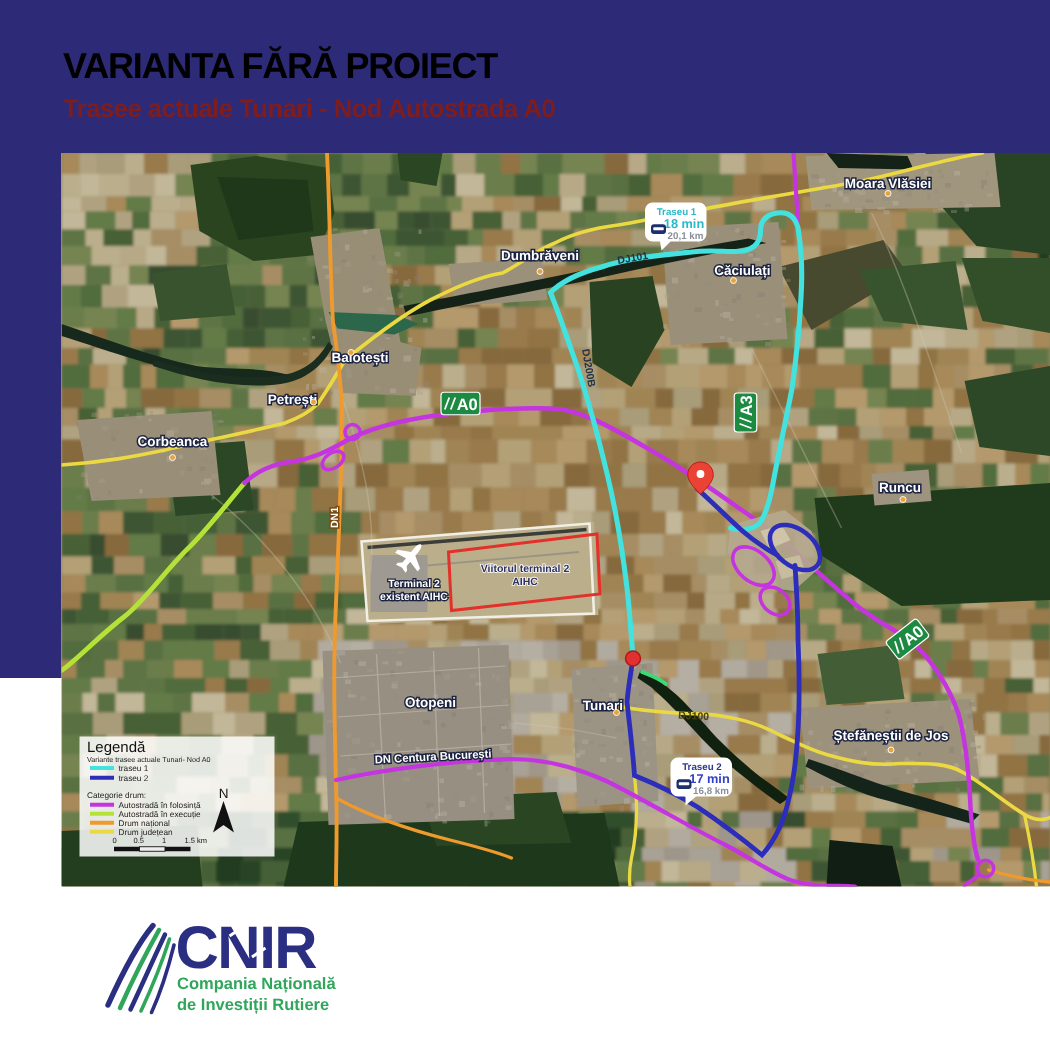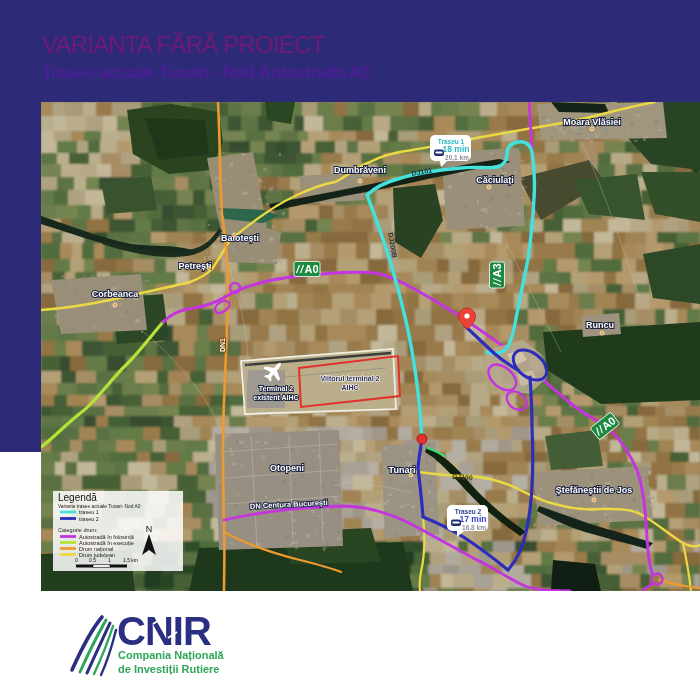--- a/index.html
+++ b/index.html
@@ -3,23 +3,23 @@
 <style>
 html,body{margin:0;padding:0;width:700px;height:700px;background:#fff;font-family:"Liberation Sans",sans-serif;overflow:hidden}
 *{box-sizing:border-box}
 </style></head>
 <body>
 
 <div style="position:absolute;left:0;top:0;width:700px;height:102px;background:#2d2b78"></div>
 
 <div style="position:absolute;left:0;top:102px;width:41px;height:350px;background:#2d2b78"></div>
 
-<div style="position:absolute;left:42px;top:31px;color:#701a75;font-size:24px;font-weight:normal;letter-spacing:-0.8px">VARIANTA FĂRĂ PROIECT</div>
-
-<div style="position:absolute;left:42px;top:63px;color:#4c1d95;font-size:17px;font-weight:bold;letter-spacing:-0.3px">Trasee actuale Tunari - Nod Autostrada A0</div>
+<div style="position:absolute;left:42px;top:31px;color:#000000;font-size:24px;font-weight:bold;letter-spacing:-0.8px">VARIANTA FĂRĂ PROIECT</div>
+
+<div style="position:absolute;left:42px;top:63px;color:#7f1d1d;font-size:17px;font-weight:bold;letter-spacing:-0.3px">Trasee actuale Tunari - Nod Autostrada A0</div>
 
 <svg width="659" height="489" viewBox="0 0 659 489" style="position:absolute;left:41px;top:102px">
 
 <rect x="0" y="0" width="659" height="489" fill="#9a8a60"></rect>
 <defs>
       <filter id="soft" x="-2%" y="-2%" width="104%" height="104%">
         <feGaussianBlur stdDeviation="1.1"></feGaussianBlur>
       </filter>
     </defs>
 

